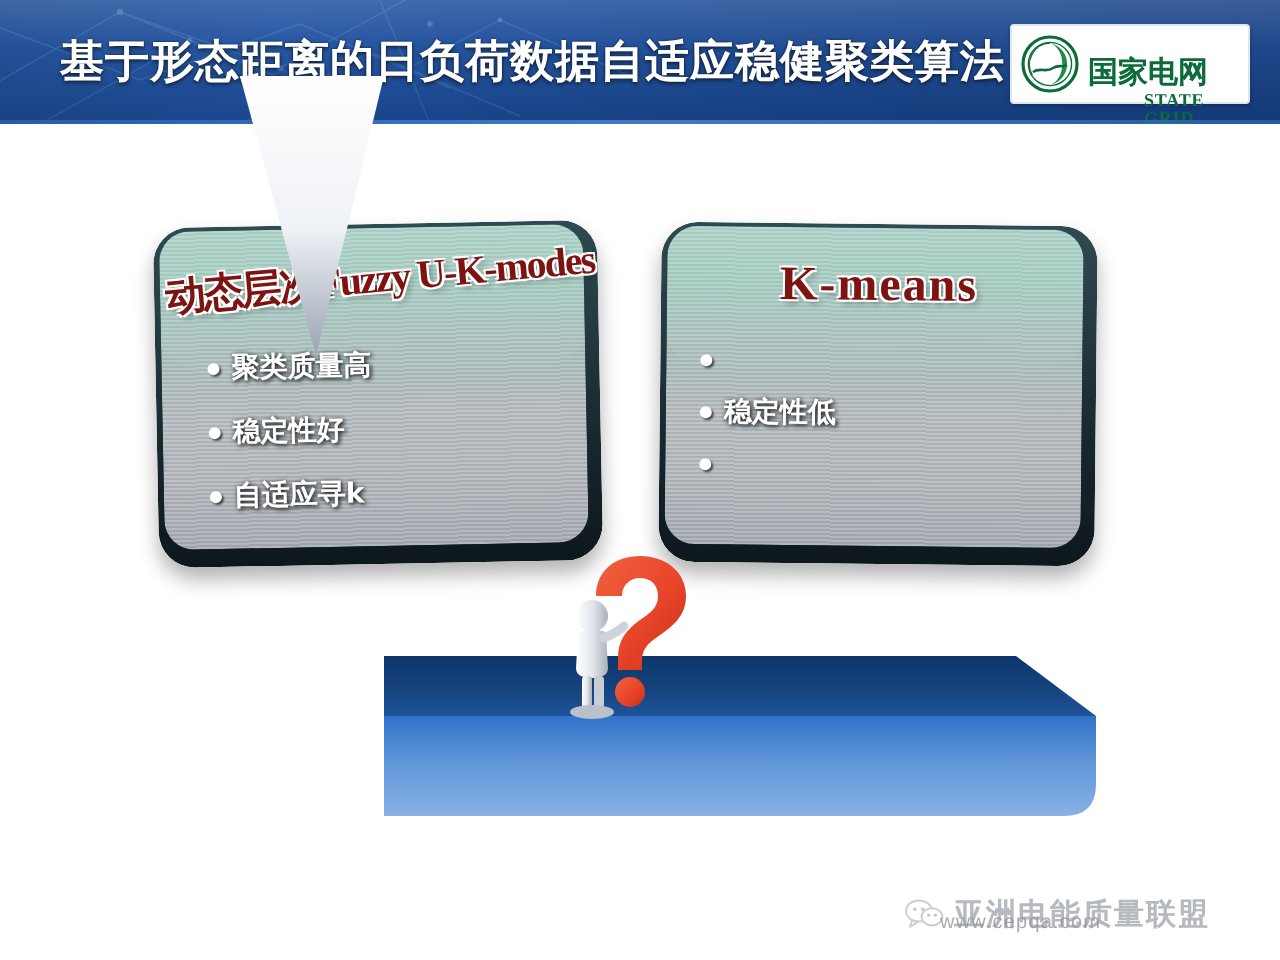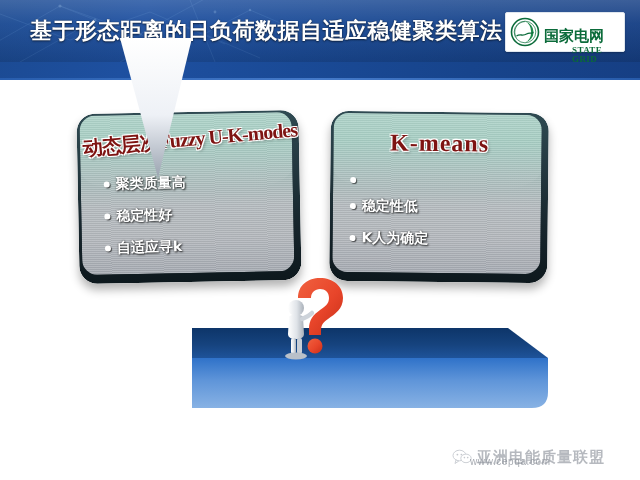--- a/index.html
+++ b/index.html
@@ -5,21 +5,21 @@
   html,body{margin:0;padding:0;}
   body{
     width:640px;height:480px;overflow:hidden;background:#ffffff;
     font-family:"Liberation Sans","DejaVu Sans",sans-serif;
     position:relative;
   }
   #slide{position:absolute;inset:0;width:640px;height:480px;background:#fff;overflow:hidden;}
 
   
   .titlebar{
-    position:absolute;left:0;top:0;width:640px;height:80px;
+    position:absolute;left:0;top:0;width:640px;height:62px;
     background:
       linear-gradient(110deg,#1b4a92 0%,#1e50a0 22%,#1a4a96 48%,#17448c 74%,#163f84 100%);
     overflow:hidden;
   }
   .tb-net{position:absolute;inset:0;opacity:.55;}
   .tb-shine{
     position:absolute;left:0;top:0;width:640px;height:62px;
     background:linear-gradient(180deg,rgba(255,255,255,.16) 0%,rgba(255,255,255,.04) 38%,rgba(0,0,0,.12) 100%);
   }
   .tb-underline{
@@ -197,21 +197,20 @@
     <div class="bullets">
       <div class="bullet">
         <span class="dot"></span>
       </div>
       <div class="bullet">
         <span class="dot"></span>
         <span>稳定性低</span>
       </div>
       <div class="bullet">
         <span class="dot"></span>
-        <span>K人为确定</span>
       </div>
     </div>
   </div>
 
   <svg class="wedge" viewBox="0 0 120 140">
     <defs>
       <linearGradient id="wedgeGrad" x1="0" y1="0" x2="0" y2="1">
         <stop offset="0%" stop-color="#ffffff"></stop>
         <stop offset="55%" stop-color="#eef1f6"></stop>
         <stop offset="100%" stop-color="#9aa3b0"></stop>

